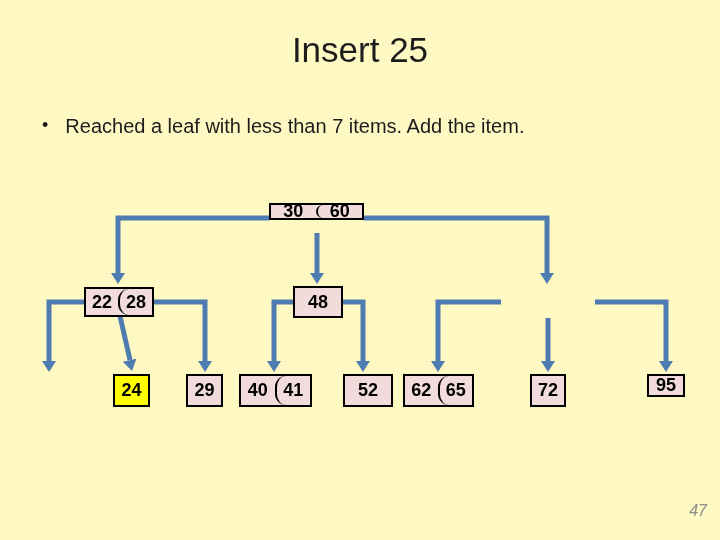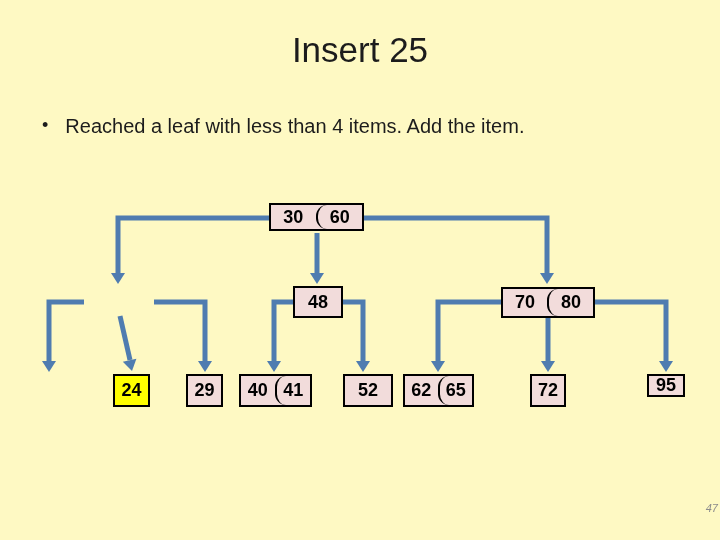--- a/index.html
+++ b/index.html
@@ -31,35 +31,35 @@
     background:var(--node-fill); border:2px solid var(--node-border);
     font-weight:bold; font-size:18px;
   }
   .cell {
     flex:1; display:flex; align-items:center; justify-content:center;
     color:#000;
   }
   .cell + .cell { border-left:2px solid var(--node-border);border-radius:11px; }
   .cell.highlight { background:var(--highlight-yellow);text-align:center; }
   .page-number {
-    position:absolute; right:2px; top:502px; font-size:11px;
+    position:absolute; right:13px; top:502px; font-size:16px;
     color:var(--page-number-gray);
     font-style:italic;
   }
 </style>
 </head>
 <body>
 
 <div class="slide" style="--connector-blue: #4f7cb0; --node-fill: #f2dcdb; --node-border: #000000; --highlight-yellow: #ffff00; --text: #1c1c1c; --page-number-gray: #8c8c8c;">
 
   <div class="title">Insert 25</div>
 
   <div class="bullet-line">
     <span class="bullet-marker">•</span>
-    <span>Reached a leaf with less than 4 items. Add the item.</span>
+    <span>Reached a leaf with less than 7 items. Add the item.</span>
   </div>
 
   <svg class="connectors" viewBox="0 0 720 540">
 
     <polyline class="connector" points="269,218 118,218 118,274"></polyline>
     <path class="arrowhead" d="M118,284 L111,273 L125,273 Z"></path>
     <polyline class="connector" points="317,233 317,274"></polyline>
     <path class="arrowhead" d="M317,284 L310,273 L324,273 Z"></path>
     <polyline class="connector" points="364,218 547,218 547,274"></polyline>
     <path class="arrowhead" d="M547,284 L540,273 L554,273 Z"></path>
@@ -77,31 +77,31 @@
     <path class="arrowhead" d="M363,372 L356,361 L370,361 Z"></path>
 
     <polyline class="connector" points="501,302 438,302 438,362"></polyline>
     <path class="arrowhead" d="M438,372 L431,361 L445,361 Z"></path>
     <polyline class="connector" points="548,318 548,362"></polyline>
     <path class="arrowhead" d="M548,372 L541,361 L555,361 Z"></path>
     <polyline class="connector" points="595,302 666,302 666,362"></polyline>
     <path class="arrowhead" d="M666,372 L659,361 L673,361 Z"></path>
   </svg>
 
-  <div class="node" style="left:269px;top:203px;width:95px;height:28px">
+  <div class="node" style="left:269px;top:203px;width:95px;height:17px">
     <div class="cell">30</div>
     <div class="cell">60</div>
   </div>
 
+  <div class="node" style="left:84px;top:287px;width:70px;height:30px">
+    <div class="cell">22</div>
+    <div class="cell">28</div>
+  </div>
   <div class="node" style="left:293px;top:286px;width:50px;height:32px">
     <div class="cell">48</div>
-  </div>
-  <div class="node" style="left:501px;top:287px;width:94px;height:31px">
-    <div class="cell">70</div>
-    <div class="cell">80</div>
   </div>
 
   <div class="node" style="left:113px;top:374px;width:37px;height:33px">
     <div class="cell highlight">24</div>
   </div>
   <div class="node" style="left:186px;top:374px;width:37px;height:33px">
     <div class="cell">29</div>
   </div>
   <div class="node" style="left:239px;top:374px;width:73px;height:33px">
     <div class="cell">40</div>

